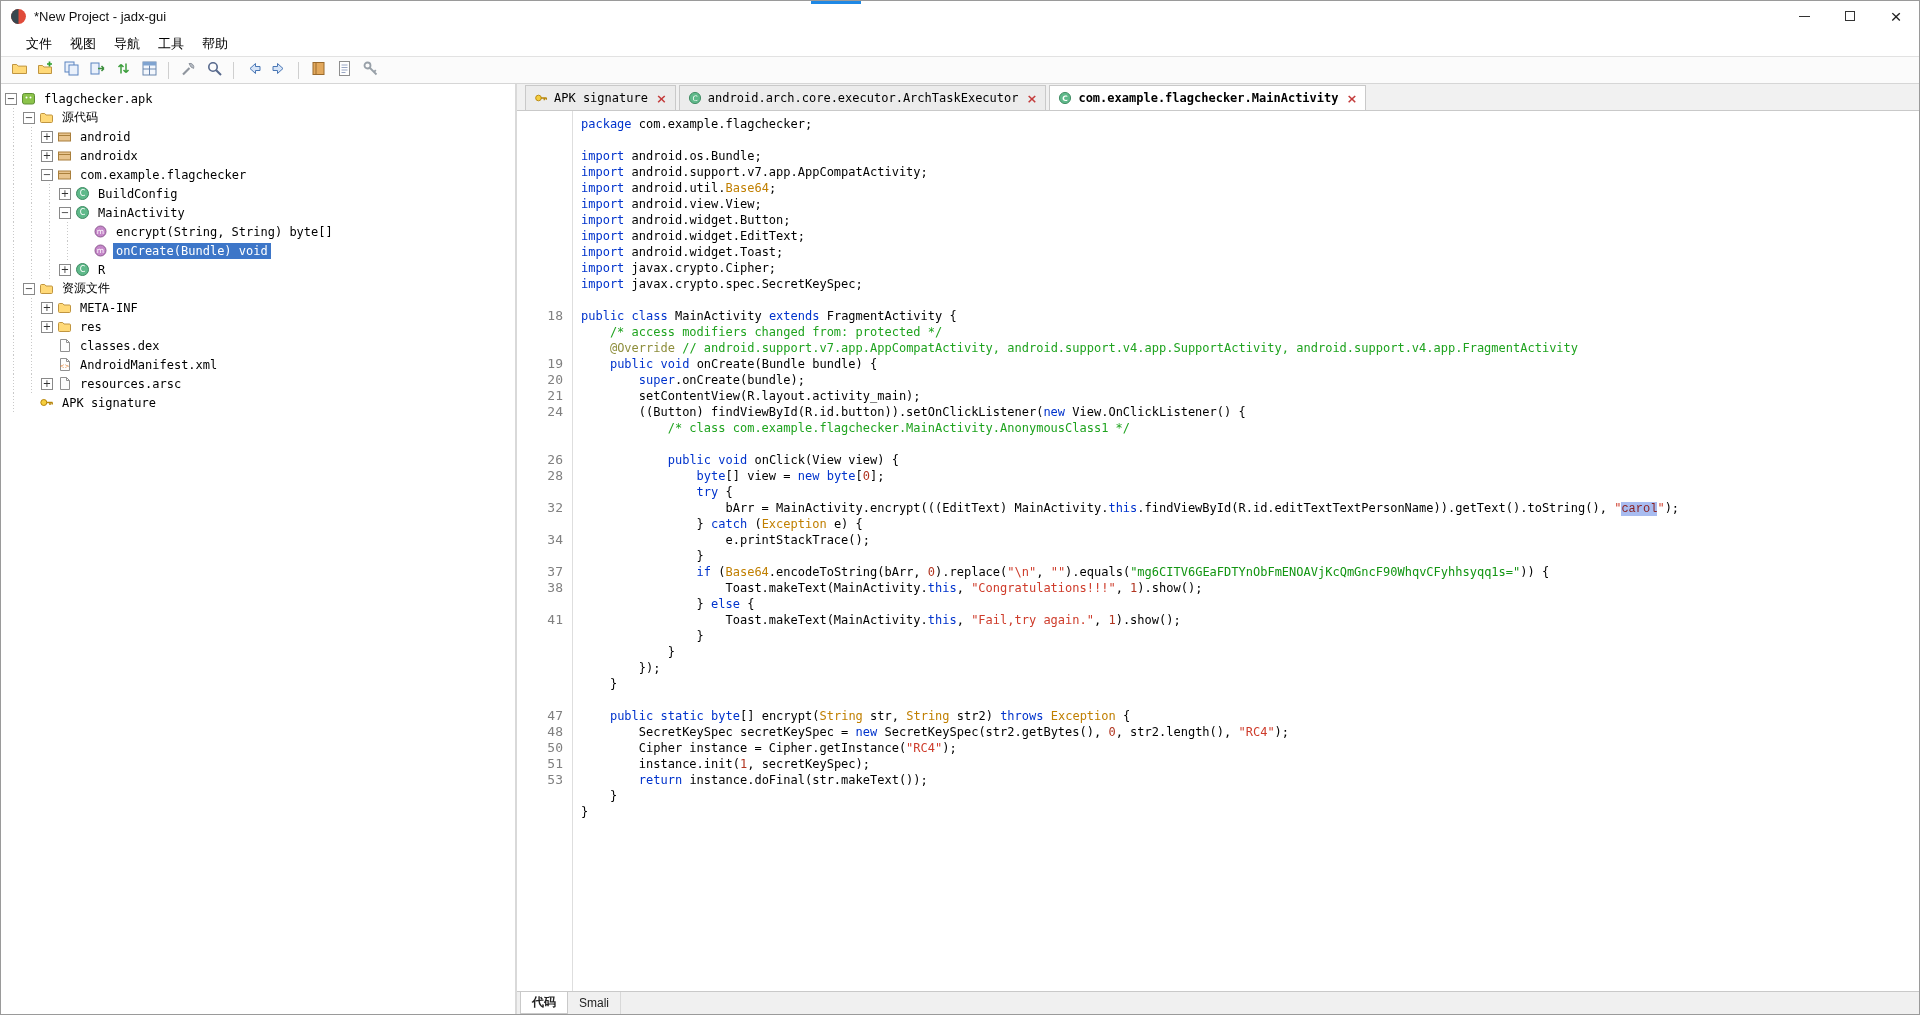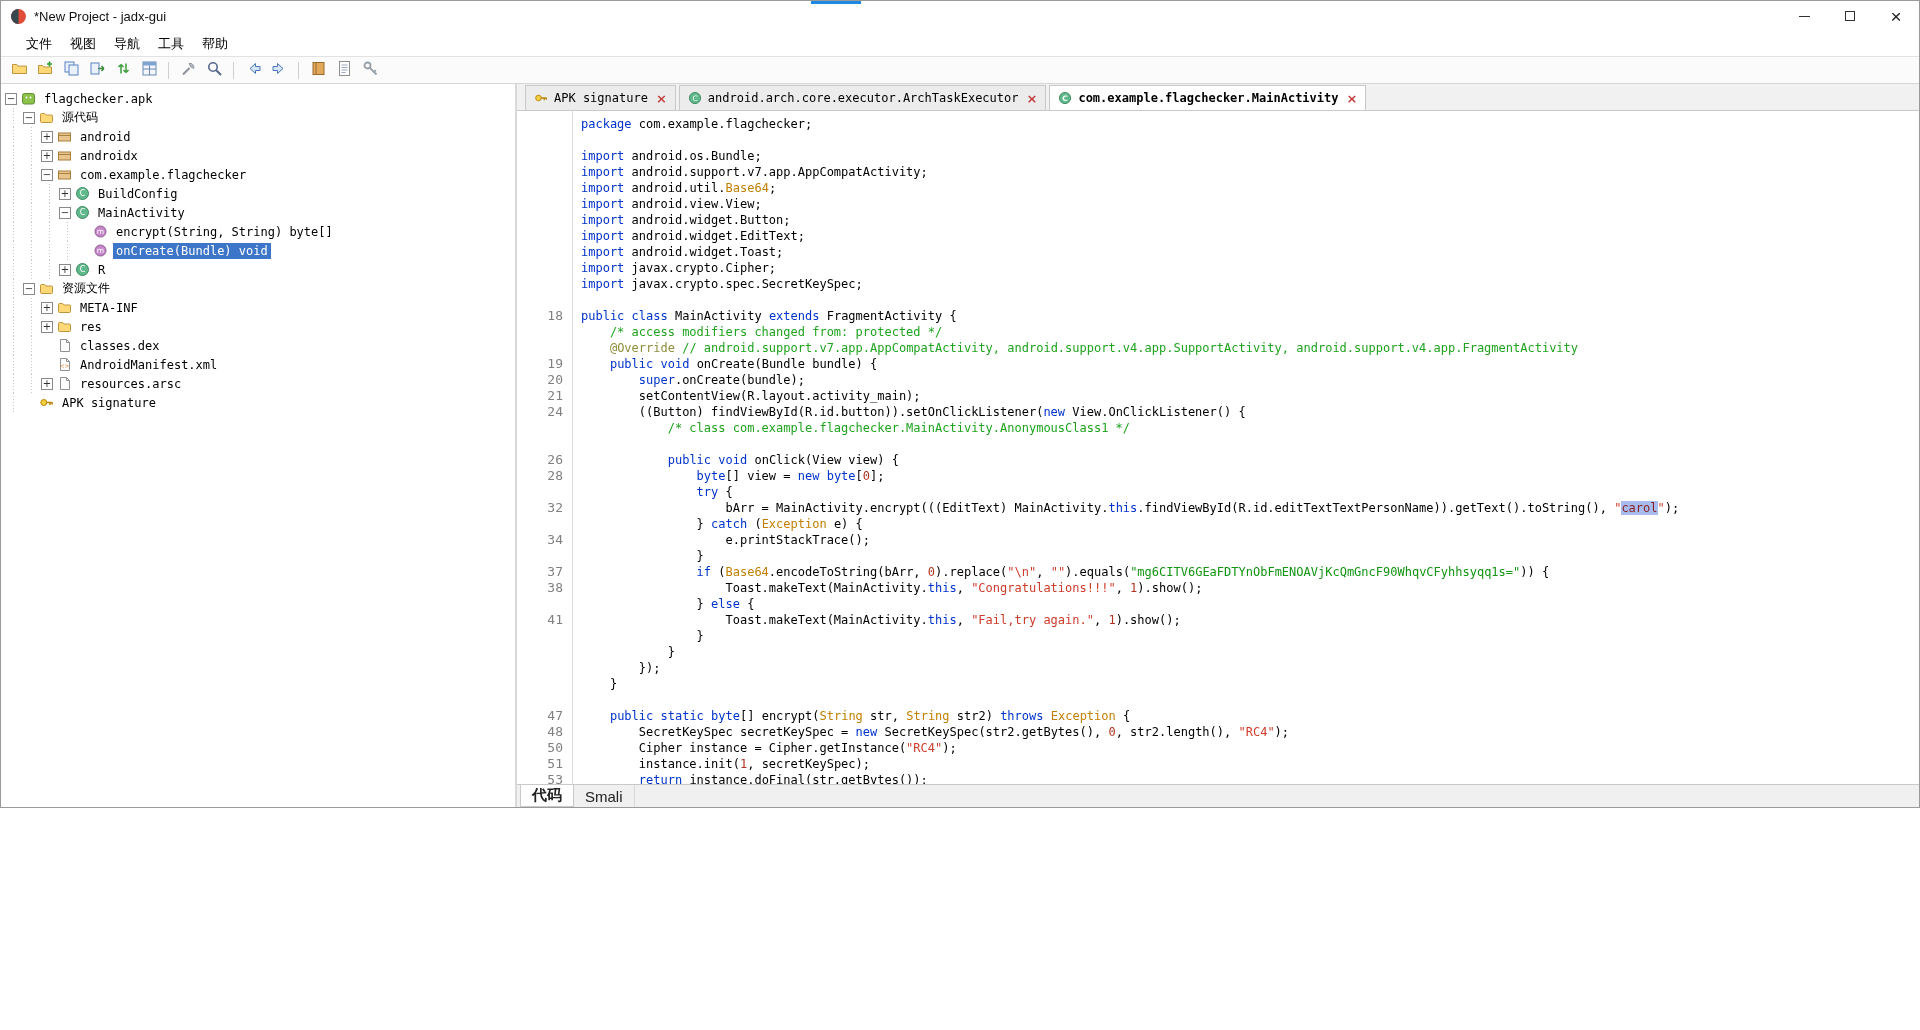--- a/index.html
+++ b/index.html
@@ -1,18 +1,18 @@
 <!DOCTYPE html>
 <html><head>
 <meta charset="utf-8">
 <style>
   * { box-sizing: border-box; margin: 0; padding: 0; }
   html,body { width:1920px; height:1030px; background:#fff; }
   body { font-family:"Liberation Sans","DejaVu Sans",sans-serif; font-size:13px; color:#000; }
-  .window { width:1920px; height:808px; border:1px solid #9a9a9a; background:#737373;
+  .window { width:1920px; height:1015px; border:1px solid #9a9a9a; background:#737373;
             display:flex; flex-direction:column; position:relative; overflow:hidden; }
 
   
   .titlebar { height:30px; flex:none; display:flex; align-items:center; background:#fff; }
   .app-icon { width:17px; height:17px; margin:0 7px 0 9px; display:flex; }
   .title-text { font-size:13px; color:#111; }
   .window-controls { margin-left:auto; display:flex; height:100%; }
   .win-btn { width:46px; height:100%; display:flex; align-items:center; justify-content:center; color:#333; }
   .glyph-min { width:11px; height:1px; background:#333; display:inline-block; }
   .glyph-max { width:10px; height:10px; border:1px solid #333; display:inline-block; }
@@ -68,25 +68,25 @@
   .gutter-cell { width:46px; flex:none; text-align:right; padding-right:9px; color:#808080; font-size:13px; }
   .code-text { white-space:pre; padding-left:9px; }
   .tk-p  { color:#000000; }
   .tk-k  { color:#0033cc; }
   .tk-c  { color:#1fa31f; }
   .tk-s  { color:#129512; }
   .tk-r  { color:#ce3b2a; }
   .tk-t  { color:#c07f00; }
   .tk-a  { color:#8e8e3c; }
   .tk-n  { color:#b0341f; }
-  .tk-sel{ background:#a8bcf0; color:#8a1f1f; }
+  .tk-sel{ background:#a8bcf0; color:#8a1f1f;font-family:Liberation Mono, monospace; }
 
   .bottom-tabbar { height:23px; flex:none; border-top:1px solid #c9c9c9; background:#f0f0f0;
                    display:flex; align-items:stretch; padding-left:3px; }
-  .btab { padding:0 11px; display:flex; align-items:center; font-size:15px; color:#222;
+  .btab { padding:0 11px; display:flex; align-items:center; font-size:12px; color:#222;
           border-right:1px solid #d8d8d8; }
   .btab.active { background:#fff; border:1px solid #c9c9c9; border-top:none; font-weight:bold; }
 </style>
 </head>
 <body>
 
 <div class="window">
   <div class="titlebar">
     <span class="app-icon" id="app-icon">
         <svg viewBox="0 0 16 16">
@@ -597,21 +597,21 @@
           <div class="code-line">
             <span class="gutter-cell">50</span>
             <span class="code-text"><span class="tk-p">        Cipher instance = Cipher.getInstance(</span><span class="tk-r">"RC4"</span><span class="tk-p">);</span></span>
           </div>
           <div class="code-line">
             <span class="gutter-cell">51</span>
             <span class="code-text"><span class="tk-p">        instance.init(</span><span class="tk-n">1</span><span class="tk-p">, secretKeySpec);</span></span>
           </div>
           <div class="code-line">
             <span class="gutter-cell">53</span>
-            <span class="code-text"><span class="tk-p">        </span><span class="tk-k">return</span><span class="tk-p"> instance.doFinal(str.getBytes());</span></span>
+            <span class="code-text"><span class="tk-p">        </span><span class="tk-k">return</span><span class="tk-p"> instance.doFinal(str.makeText());</span></span>
           </div>
           <div class="code-line">
             <span class="gutter-cell"></span>
             <span class="code-text"><span class="tk-p">    }</span></span>
           </div>
           <div class="code-line">
             <span class="gutter-cell"></span>
             <span class="code-text"><span class="tk-p">}</span></span>
           </div>
         </div>

